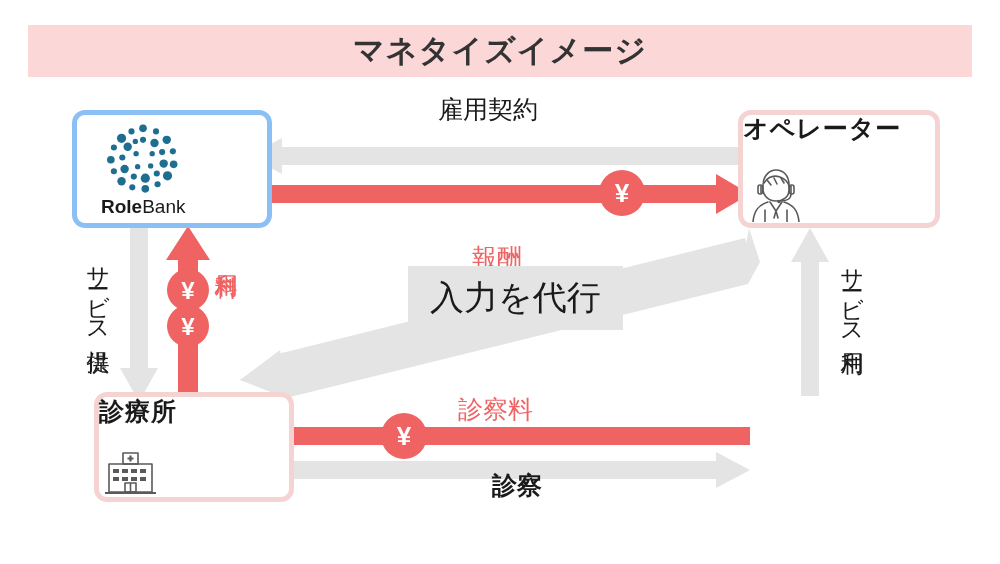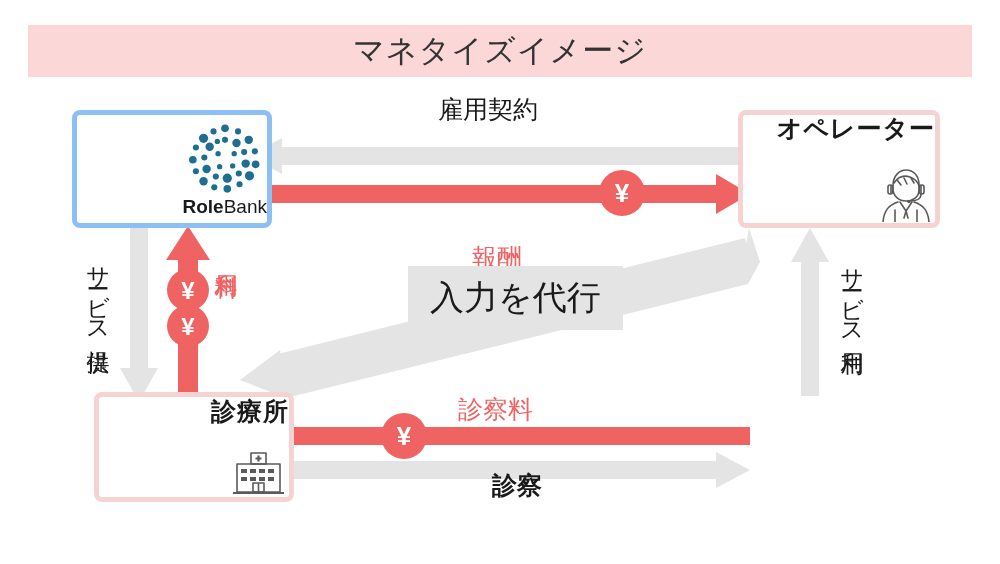--- a/index.html
+++ b/index.html
@@ -15,33 +15,33 @@
   }
 
   
   .title-banner{
     position:absolute;left:28px;top:25px;width:944px;height:52px;
     background:#fbd7d7;
   }
   .title-text{
     position:absolute;left:0;top:0;width:944px;height:52px;
     display:flex;align-items:center;justify-content:center;
-    font-size:31px;font-weight:normal;color:#333333;
+    font-size:31px;font-weight:bold;color:#333333;
     letter-spacing:1px;
   }
 
   
   .node{
     position:absolute;
     background:#ffffff;
-    border-radius:8px;
+    border-radius:13px;
     box-sizing:border-box;
     z-index:30;
     display:flex;flex-direction:column;
-    align-items:flex-end;justify-content:center;gap:23px;
+    align-items:flex-start;justify-content:center;gap:23px;
   }
   .node.blue{border:5px solid #8cc0f5;}
   .node.pink{border:5px solid #f5d3d3;}
 
   .node-label{
     font-size:25px;font-weight:bold;color:#1a1a1a;
     letter-spacing:1px;line-height:1;
   }
 
   #node-rolebank{left:72px;top:110px;width:200px;height:118px;padding-left:24px;}

